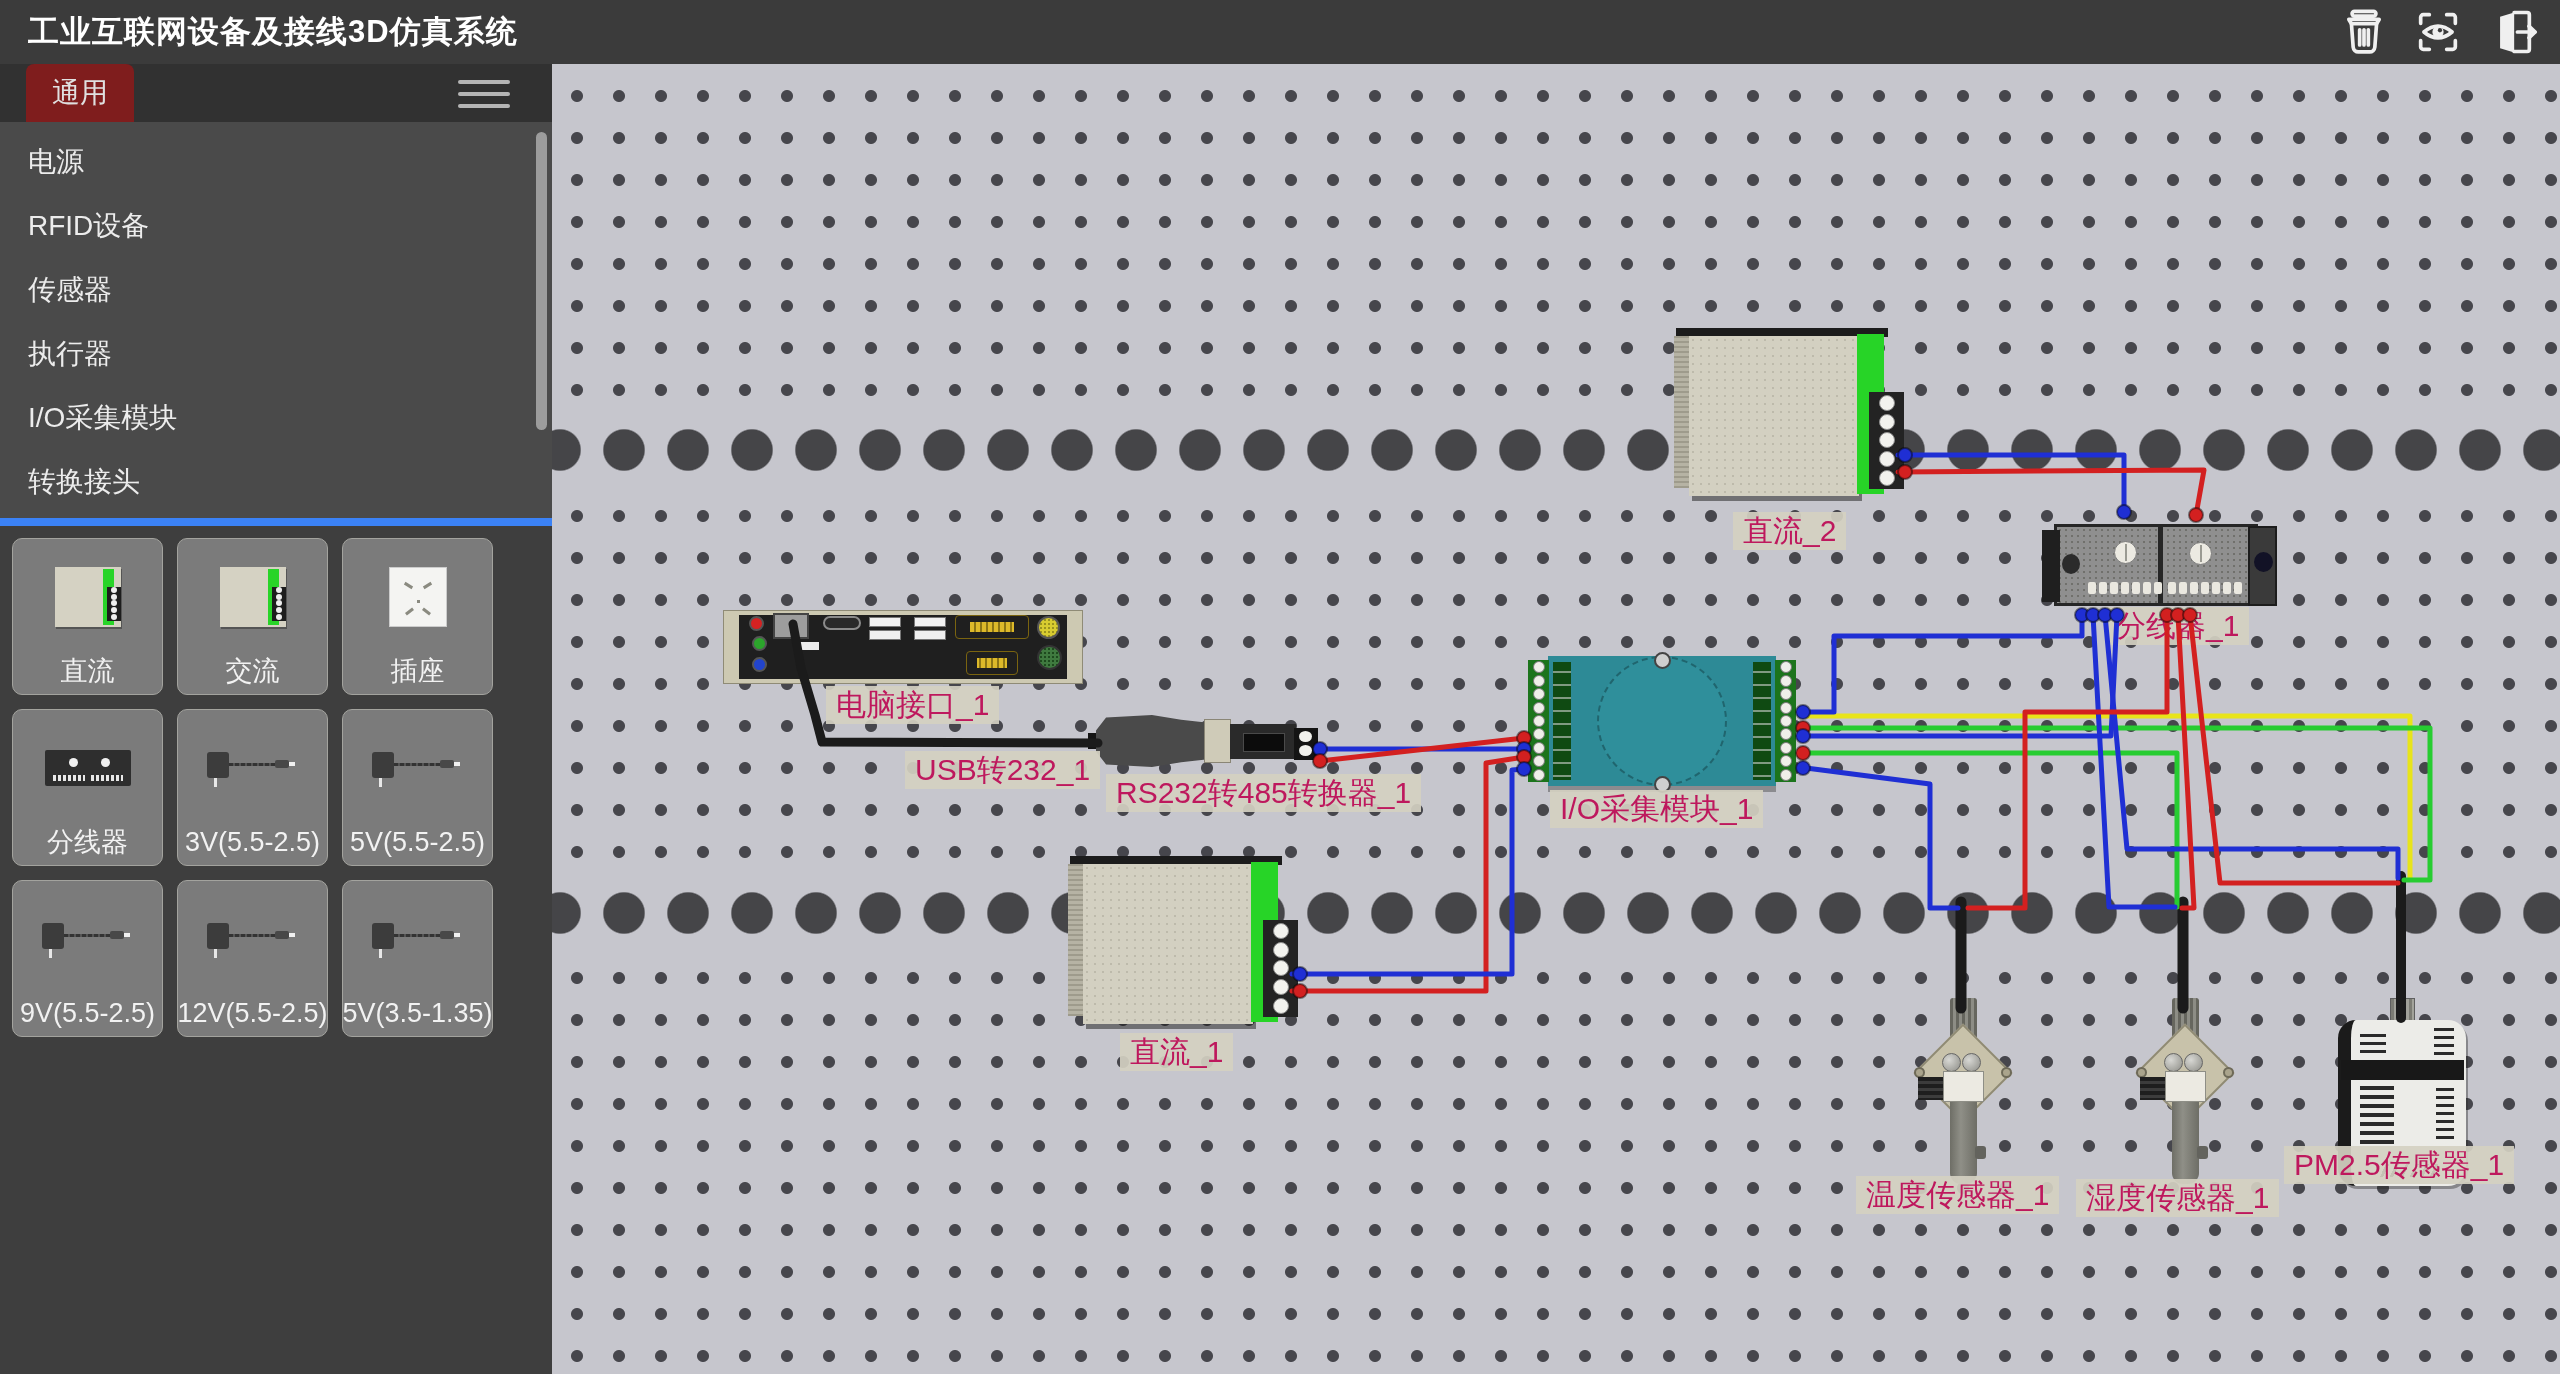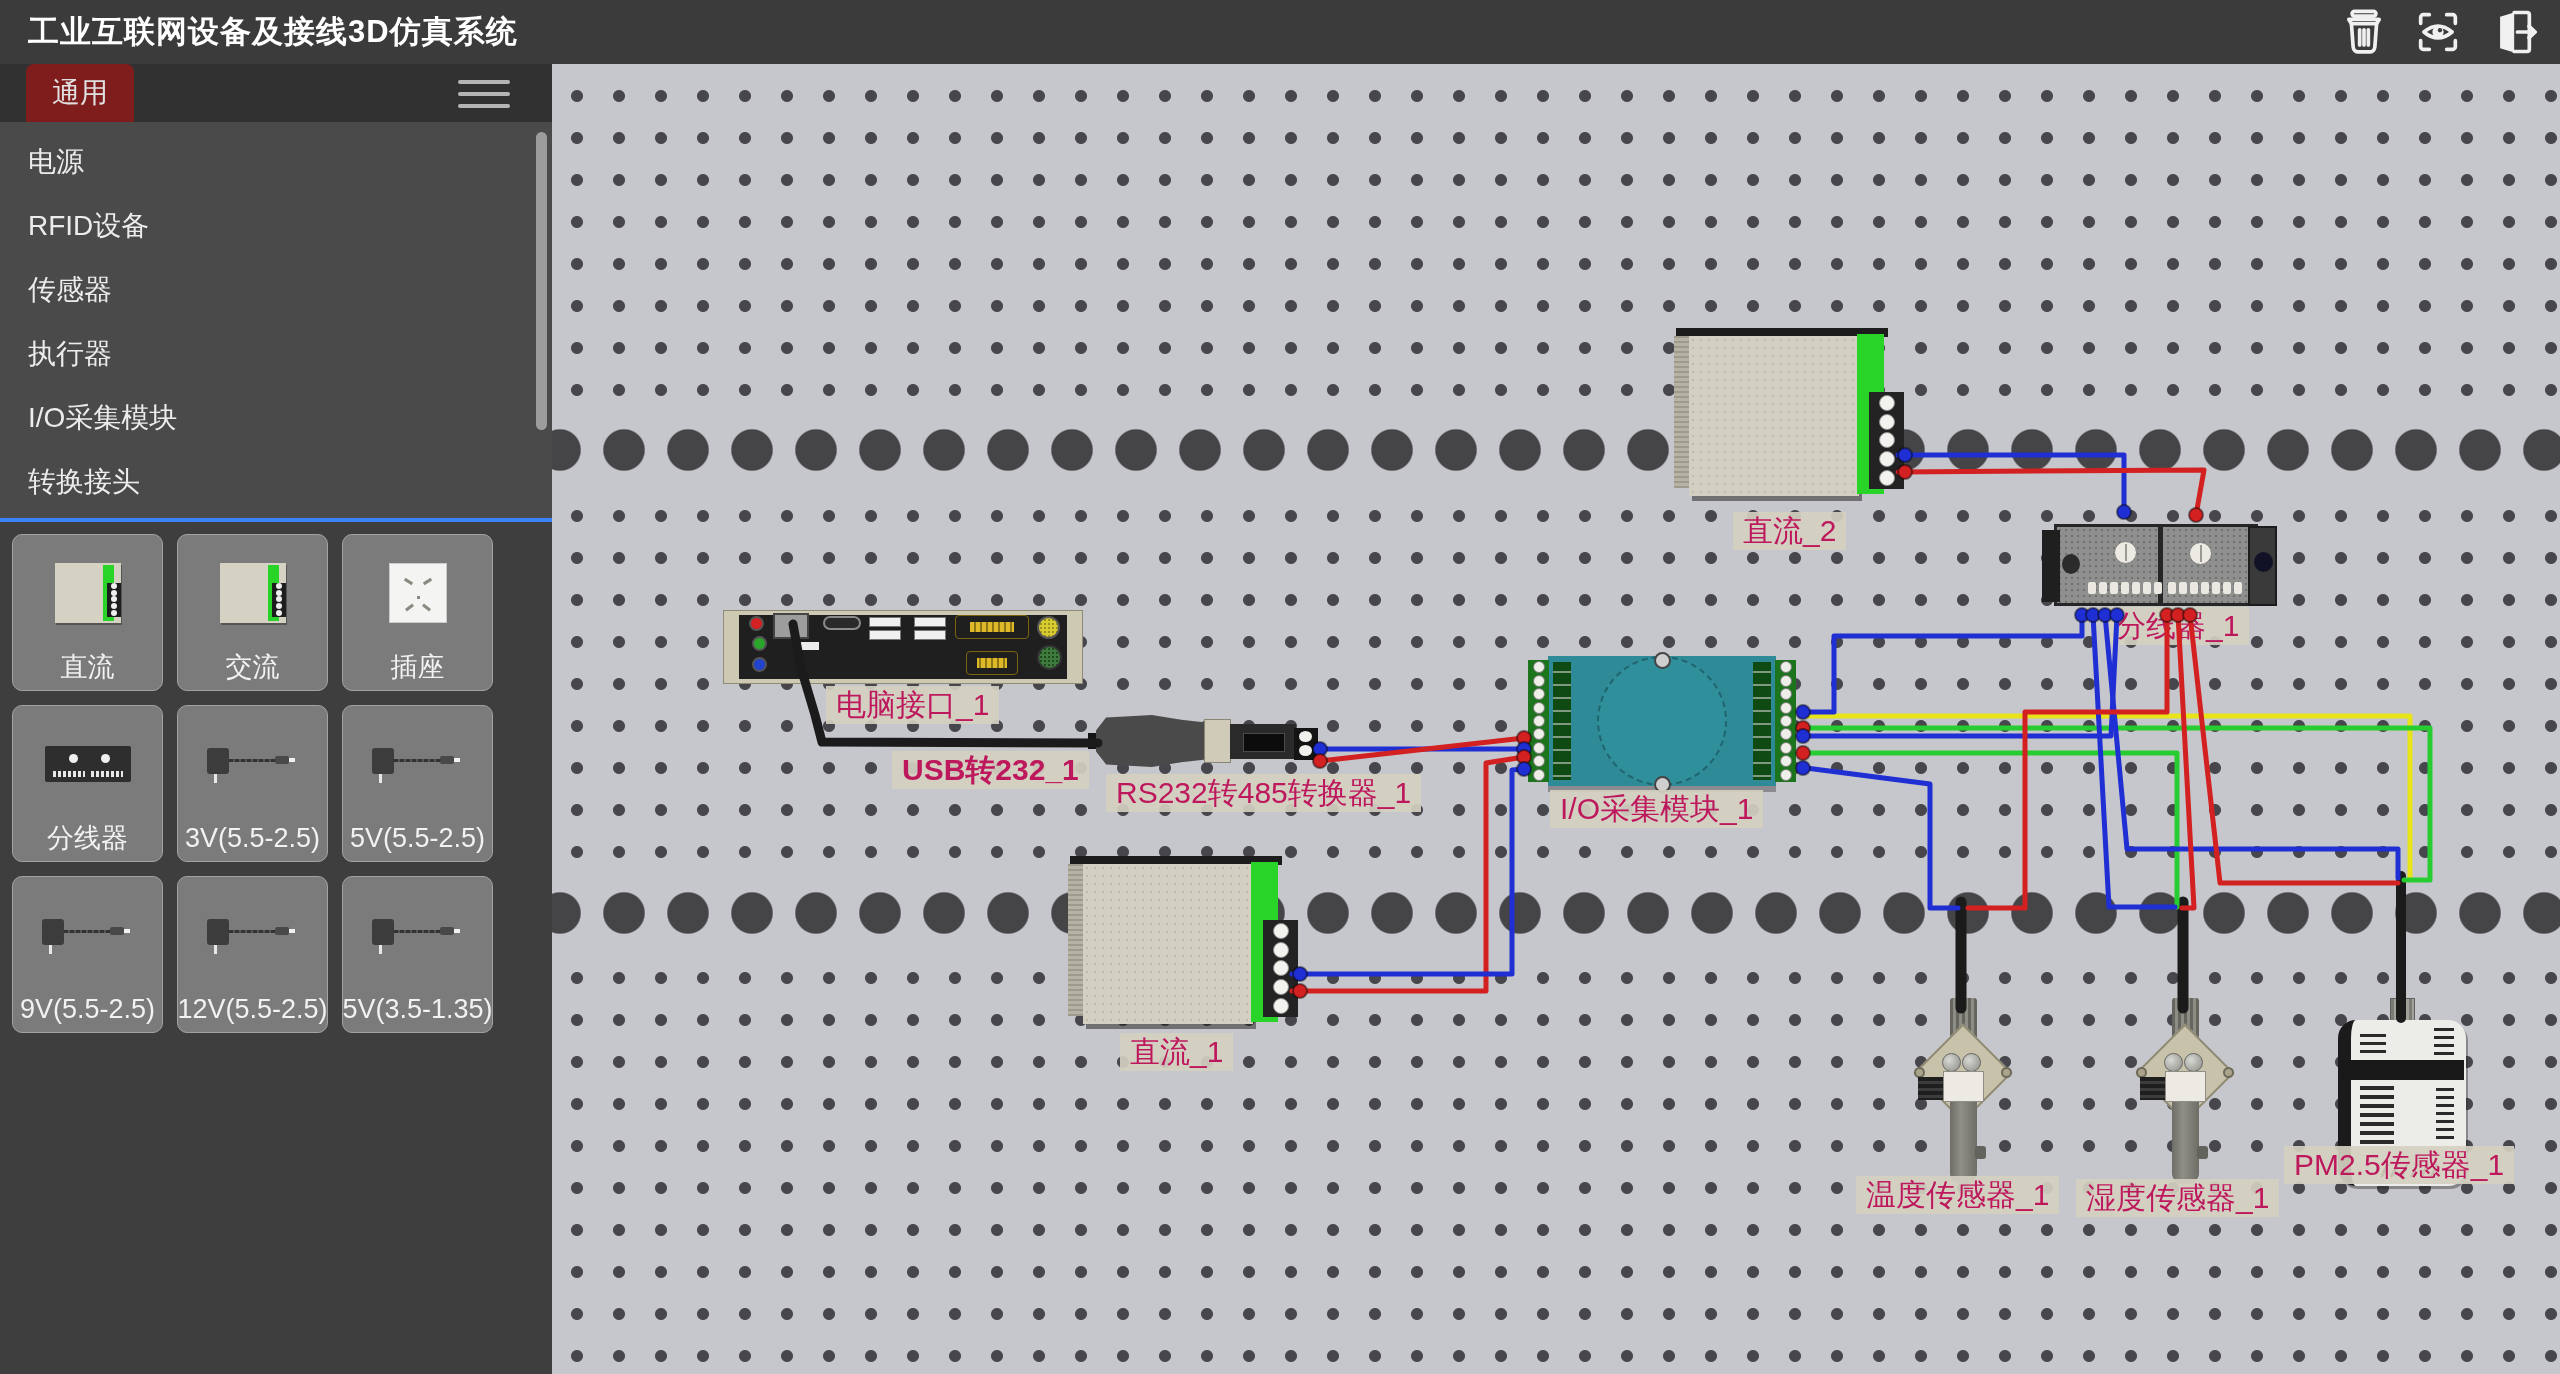--- a/index.html
+++ b/index.html
@@ -14,21 +14,21 @@
 
   
   .sidebar{position:absolute;left:0;top:64px;width:552px;height:1310px;background:#4a4a4a;z-index:25;}
   .side-head{position:relative;height:58px;background:#313131;}
   .side-tab{position:absolute;left:26px;top:0;width:108px;height:58px;background:#7f1d1d;color:#e0e0e0;font-size:28px;display:flex;align-items:center;justify-content:center;border-radius:8px 8px 0 0;}
   .hamburger{position:absolute;right:42px;top:16px;width:52px;height:28px;display:flex;flex-direction:column;justify-content:space-between;cursor:pointer;}
   .hamburger span{display:block;height:4px;background:#b5b5b5;border-radius:2px;}
   .menu{position:absolute;left:0;top:66px;right:0;}
   .menu-item{height:64px;line-height:64px;padding-left:28px;color:#ececec;font-size:28px;cursor:pointer;}
   .side-scroll{position:absolute;right:5px;top:68px;width:11px;height:298px;background:#9c9c9c;border-radius:6px;}
-  .cards{position:absolute;left:0;top:454px;right:0;bottom:0;background:#3e3e3e;border-top:4px solid #3b82f6;padding:12px 0 0 12px;display:grid;grid-template-columns:repeat(3,151px);grid-auto-rows:157px;gap:14px;}
+  .cards{position:absolute;left:0;top:454px;right:0;bottom:0;background:#3e3e3e;border-top:8px solid #3b82f6;padding:12px 0 0 12px;display:grid;grid-template-columns:repeat(3,151px);grid-auto-rows:157px;gap:14px;}
   .card{position:relative;background:#7b7b7b;border:1px solid #a3a39e;border-radius:10px;display:flex;flex-direction:column;align-items:center;justify-content:flex-end;padding-bottom:6px;cursor:pointer;}
   .card .thumb{flex:1;display:flex;align-items:center;justify-content:center;width:100%;}
   .card .clabel{color:#f2f2f2;font-size:27px;line-height:34px;white-space:nowrap;}
 
   
   .t-dc{position:relative;width:66px;height:60px;background:#d5d2c3;display:inline-block;box-shadow:1px 2px 0 #555;}
   .t-dc .g{position:absolute;right:7px;top:2px;width:11px;height:56px;background:#28d428;}
   .t-dc .b{position:absolute;right:0;top:20px;width:14px;height:34px;background:#1d1d1d;display:flex;flex-direction:column;align-items:center;justify-content:space-evenly;}
   .t-dc .b i{width:6px;height:6px;background:#eee;border-radius:50%;}
   .t-socket{position:relative;width:58px;height:60px;background:#f4f4f2;display:inline-block;border:1px solid #ccc;}
@@ -394,21 +394,21 @@
         <div class="usb u2">
           <i></i>
           <i></i>
         </div>
         <div class="y1"></div>
         <div class="y2"></div>
         <div class="ry"></div>
         <div class="rg"></div>
       </div>
       <div class="dev-label" style="left: 274px; top: 622px;">电脑接口_1</div>
-      <div class="dev-label" style="left: 340px; top: 687px; font-weight: bold;">USB转232_1</div>
+      <div class="dev-label" style="left: 353px; top: 687px;">USB转232_1</div>
       <div class="dev d-rs" style="left: 544px; top: 648px;">
         <div class="stub"></div>
         <div class="hood"></div>
         <div class="flange"></div>
         <div class="conn"></div>
         <div class="term">
           <i class="s1"></i>
           <i class="s2"></i>
         </div>
       </div>

